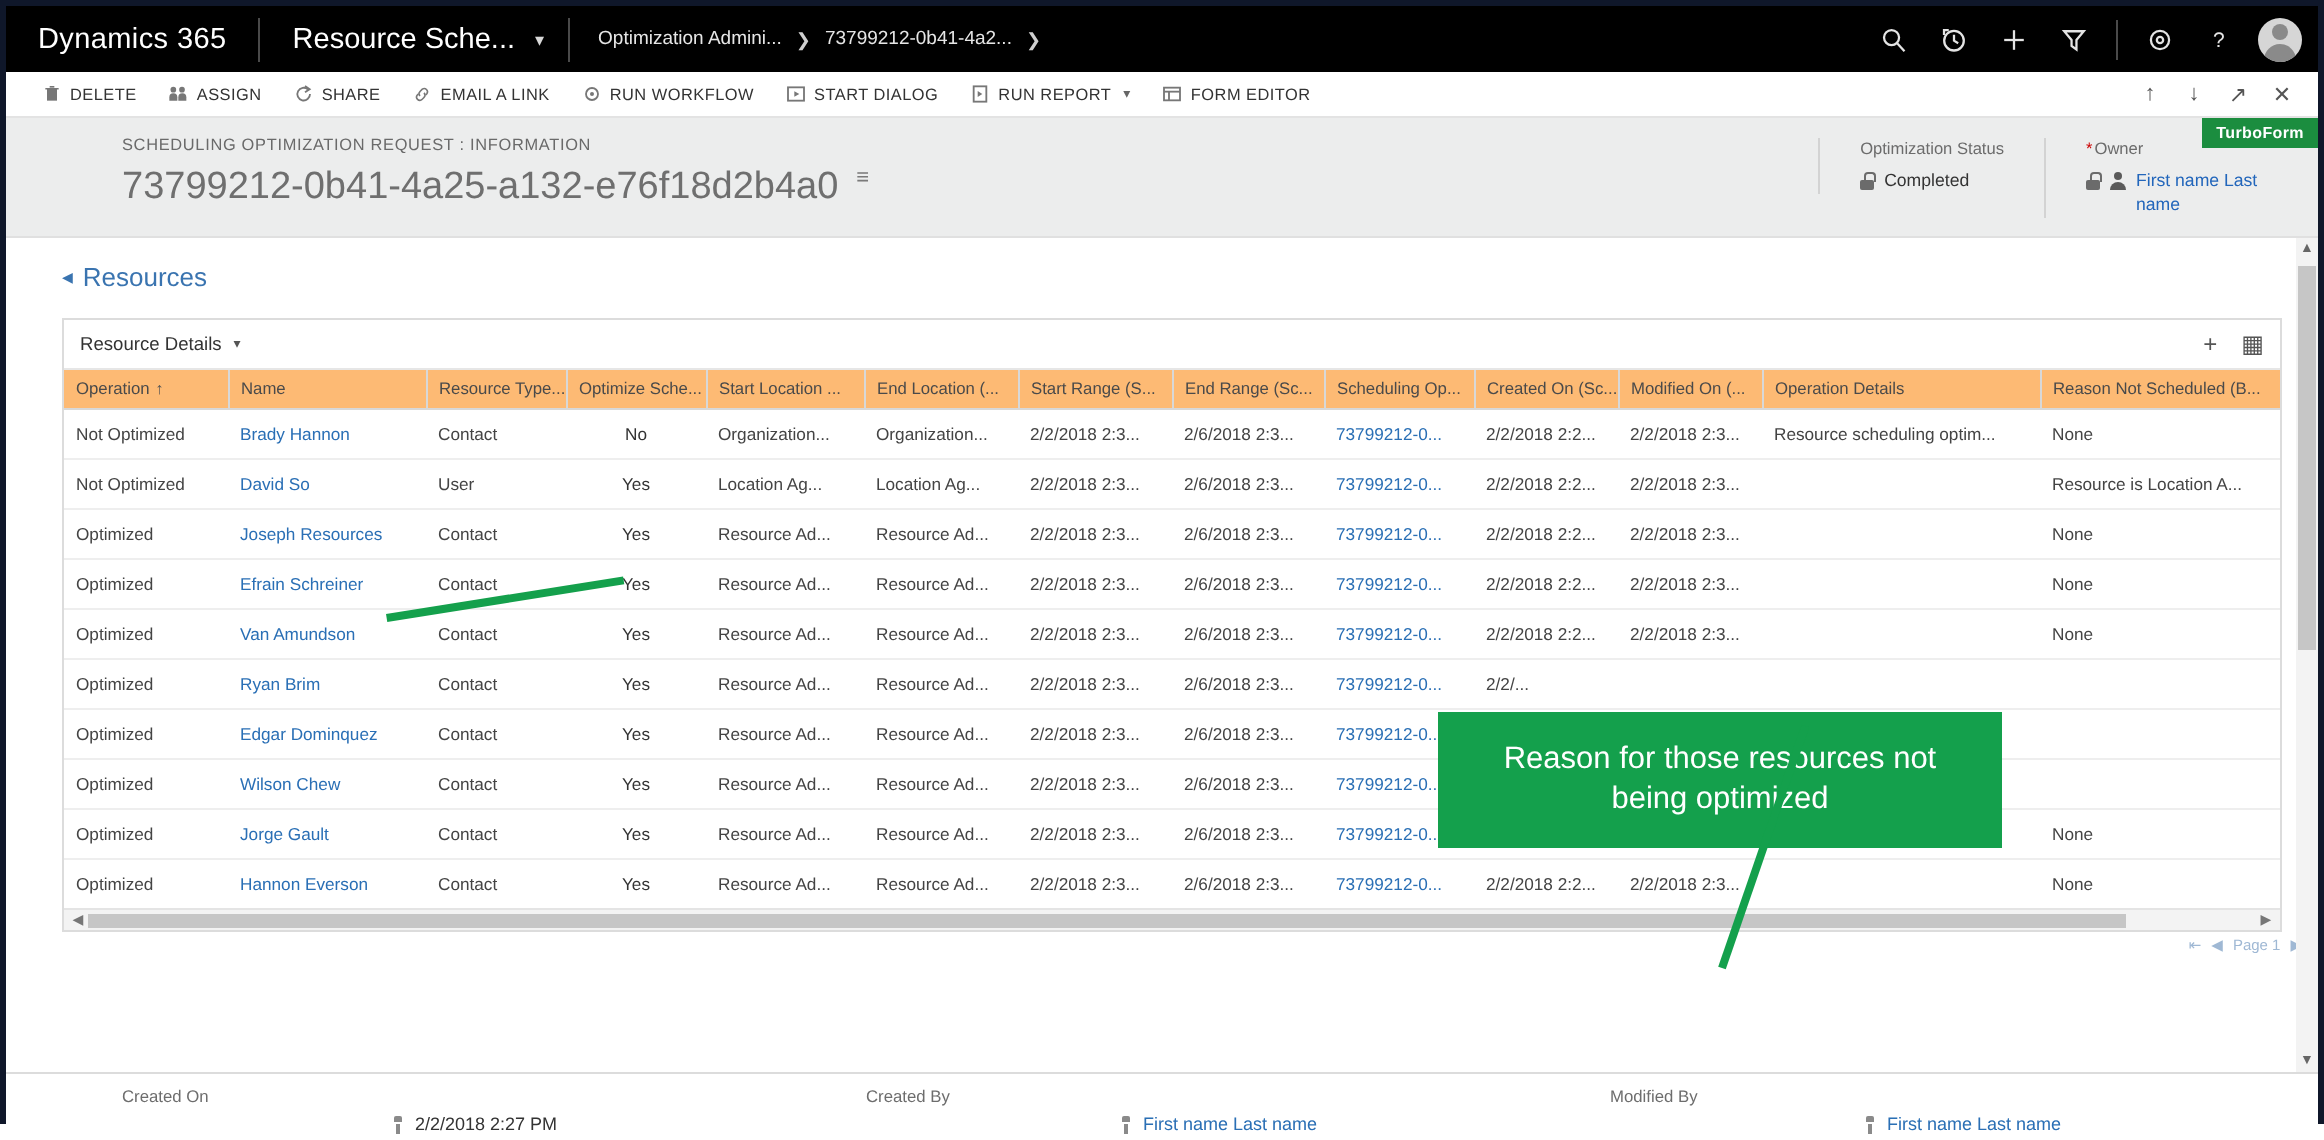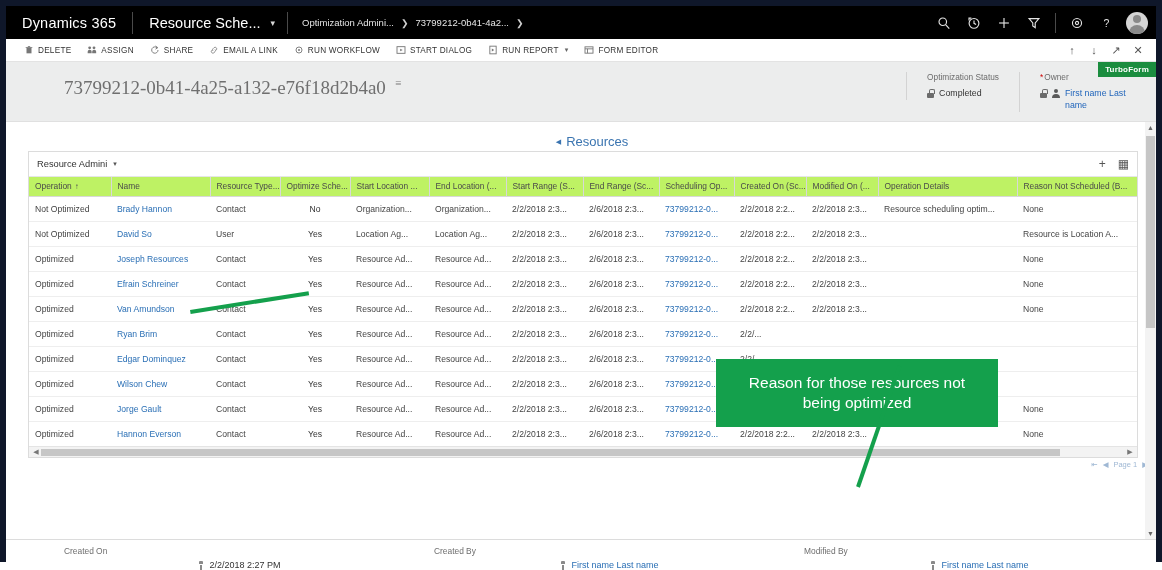--- a/index.html
+++ b/index.html
@@ -4,21 +4,21 @@
 <style>
   * { box-sizing: border-box; }
   html, body { margin:0; padding:0; }
   body {
     width:1162px; height:570px;
     font-family:"Liberation Sans", sans-serif;
     background:#ffffff;
     overflow:hidden;
     -webkit-font-smoothing:antialiased;
   }
-  .app { position:relative; width:1162px; height:562px; border:6px solid #0f172a; background:#fff; }
+  .app { position:relative; width:1162px; height:562px; border:3px solid #0f172a; background:#fff; }
 
   
   .topnav { display:flex; align-items:center; height:33px; background:#000; color:#fff; }
   .tn-brand { font-size:14.5px; padding:0 16px; letter-spacing:.2px; }
   .tn-sep { width:1px; height:22px; background:#4a4a4a; }
   .tn-app { font-size:14.5px; padding:0 12px 0 16px; display:flex; align-items:center; gap:10px; }
   .tn-caret { font-size:9px; color:#d8d8d8; }
   .tn-crumbs { display:flex; align-items:center; gap:7px; padding-left:14px; font-size:9.5px; color:#e6e6e6; }
   .tn-crumbs .chev { font-size:9px; color:#cfcfcf; }
   .tn-right { margin-left:auto; display:flex; align-items:center; gap:0; padding-right:8px; }
@@ -35,21 +35,21 @@
   .cmd .gl { font-size:10px; color:#666; display:flex; align-items:center; }
   .cmd .gl svg { width:10px; height:10px; }
   .cmd .car { font-size:7px; color:#666; margin-left:2px; }
   .cmd-right { margin-left:auto; display:flex; align-items:center; padding-right:8px; gap:2px; }
   .cmd-right .ci { width:20px; height:23px; display:flex; align-items:center; justify-content:center; color:#555; font-size:11px; }
 
   
   .rechead { display:flex; background:#eceded; height:60px; border-bottom:1px solid #e0e0e0; }
   .rh-left { flex:1; padding:9px 0 0 58px; }
   .rh-eyebrow { font-size:8.2px; color:#6a6a6a; letter-spacing:.35px; text-transform:uppercase; }
-  .rh-title { font-size:19px; color:#6f6f6f; font-weight:400; margin-top:6px; display:flex; align-items:flex-start; gap:9px;font-family:Liberation Serif, serif; }
+  .rh-title { font-size:19px; color:#6f6f6f; font-weight:400; margin-top:6px; display:flex; align-items:flex-start; gap:9px; }
   .rh-title .mini { font-size:11px; color:#7a7a7a; }
   .rh-right { display:flex; align-items:flex-start; padding-top:10px; position:relative; }
   .hf { padding:0 20px; min-width:112px; }
   .hf.bordered { border-left:1px solid #d3d3d3; }
   .hf-label { font-size:8.3px; color:#6c6c6c; margin-bottom:6px; white-space:nowrap; }
   .hf-label .req { color:#c00; margin-right:1px; }
   .hf-val { display:flex; align-items:flex-start; gap:5px; font-size:8.8px; color:#333; line-height:1.35; }
   .hf-val.link { color:#2266bb; }
   .lock { width:7px; height:9px; position:relative; flex:none; margin-top:1px; }
   .lock::before { content:""; position:absolute; left:0; bottom:0; width:7px; height:5px; background:#6b6b6b; border-radius:1px; }
@@ -57,33 +57,33 @@
   .usrico { width:8px; height:9px; flex:none; margin-top:1px; position:relative; }
   .usrico::before { content:""; position:absolute; width:4px; height:4px; border-radius:50%; background:#5a5a5a; left:2px; top:0; }
   .usrico::after { content:""; position:absolute; width:8px; height:4.5px; border-radius:4px 4px 0 0; background:#5a5a5a; left:0; top:4.5px; }
   .turbo { position:absolute; right:0; top:0; background:#1b8d3f; color:#fff; font-size:8px; font-weight:bold; padding:3px 7px; letter-spacing:.2px; }
 
   
   .bodywrap { position:relative; height:417px; background:#fff; display:flex; }
   .leftrail { width:40px; background:#fff; }
   .content { flex:1; position:relative; padding:12px 0 0 0; }
 
-  .sec-title { font-size:13px; color:#3a74b0; display:flex; align-items:center; gap:5px; margin:0 0 2px 18px;justify-content:center; }
+  .sec-title { font-size:13px; color:#3a74b0; display:flex; align-items:center; gap:5px; margin:0 0 13px 18px; }
   .sec-tri { font-size:7px; color:#3a74b0; transform:rotate(0deg); }
 
   .gridbox { margin:0 18px 0 18px; border:1px solid #dcdcdc; background:#fff; }
   .gridtool { height:25px; display:flex; align-items:center; padding:0 8px; border-bottom:1px solid #e6e6e6; }
   .gv { font-size:9.3px; color:#333; display:flex; align-items:center; gap:6px; }
   .gv .car { font-size:7px; color:#555; }
   .gt-right { margin-left:auto; display:flex; align-items:center; gap:12px; color:#555; }
   .gt-right .gi { font-size:12px; line-height:1; }
 
   table.grid { width:100%; border-collapse:collapse; table-layout:fixed; }
   table.grid th { font-size:8.4px; color:#4a4a4a; font-weight:400; text-align:left; padding:4px 6px 5px 6px;
-    background:#bef264; border-right:1px solid #d8d8d8; border-bottom:1px solid #d8d8d8; white-space:nowrap; overflow:hidden; }
+    background:#fdba74; border-right:1px solid #d8d8d8; border-bottom:1px solid #d8d8d8; white-space:nowrap; overflow:hidden; }
   table.grid th .sortarrow { font-size:8px; margin-left:3px; color:#555; }
   table.grid td { font-size:8.6px; color:#444; padding:7px 6px; border-bottom:1px solid #eeeeee; white-space:nowrap; overflow:hidden; }
   table.grid td.lnk { color:#2a6fb5; }
   table.grid td.bold { color:#333; font-weight:normal;text-align:center; }
   table.grid tr:last-child td { border-bottom:none; }
 
   .hscroll { height:11px; background:#f3f3f3; border-top:1px solid #e4e4e4; display:flex; align-items:center; padding:0 2px; }
   .hs-arrow { font-size:7px; color:#777; width:10px; text-align:center; }
   .hs-track { flex:1; height:7px; background:#f3f3f3; position:relative; }
   .hs-thumb { position:absolute; left:0; top:0; height:7px; width:94%; background:#c6c6c6; }
@@ -251,20 +251,21 @@
     <div class="cmd-right">
       <div class="ci">↑</div>
       <div class="ci">↓</div>
       <div class="ci">↗</div>
       <div class="ci">✕</div>
     </div>
   </div>
 
   <div class="rechead">
     <div class="rh-left">
+      <div class="rh-eyebrow">SCHEDULING OPTIMIZATION REQUEST : INFORMATION</div>
       <div class="rh-title">
         <span>73799212-0b41-4a25-a132-e76f18d2b4a0</span>
         <span class="mini">≡</span>
       </div>
     </div>
     <div class="rh-right">
       <div class="hf bordered">
         <div class="hf-label">Optimization Status</div>
         <div class="hf-val">
           <span class="lock"></span>
@@ -288,21 +289,21 @@
     <div class="content">
 
       <div class="sec-title">
         <span class="sec-tri">◀</span>
         <span>Resources</span>
       </div>
 
       <div class="gridbox">
         <div class="gridtool">
           <div class="gv">
-            <span>Resource Admini</span>
+            <span>Resource Details</span>
             <span class="car">▾</span>
           </div>
           <div class="gt-right">
             <span class="gi">+</span>
             <span class="gi">▦</span>
           </div>
         </div>
 
         <table class="grid">
           <colgroup>

